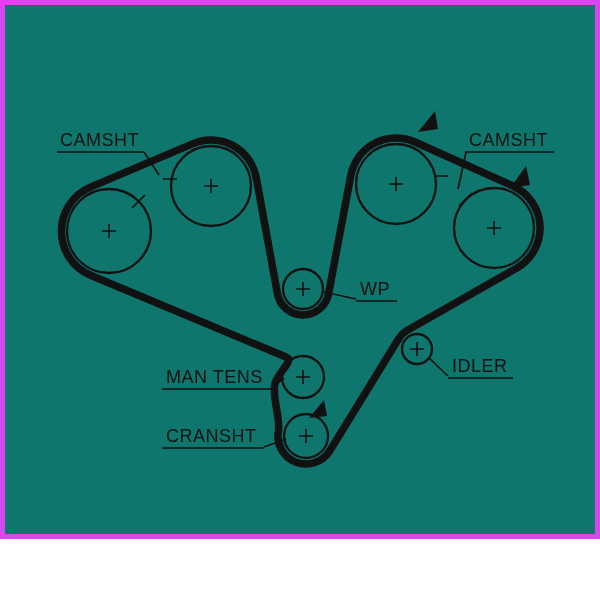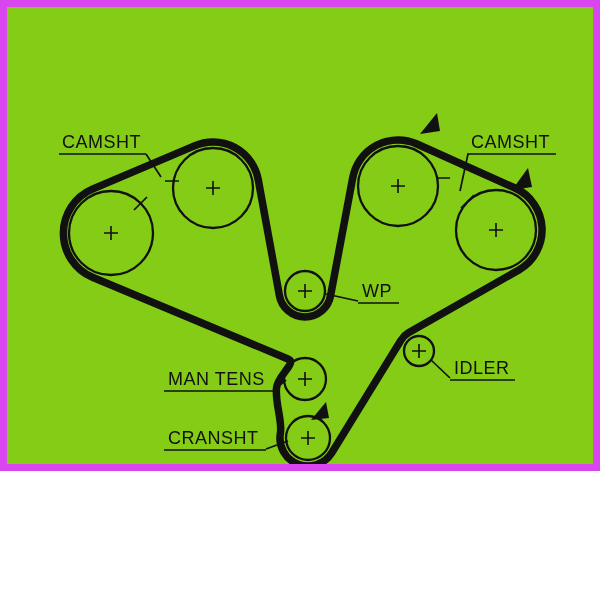--- a/index.html
+++ b/index.html
@@ -1,20 +1,20 @@
 <!DOCTYPE html>
 <html><head>
 <meta charset="utf-8">
 <style>
   html,body{margin:0;padding:0;background:#ffffff;}
   .stage{
     position:relative;
-    width:600px;height:471px;
-    background:#84cc16;
-    border:7px solid #d946ef;
+    width:600px;height:539px;
+    background:#0f766e;
+    border:5px solid #d946ef;
     box-sizing:border-box;
     font-family:"Liberation Sans", sans-serif;
     overflow:hidden;
   }
   svg{display:block;}
   .lbl{
     font-family:"Liberation Sans", sans-serif;
     font-size:18px;
     fill:#111111;
     letter-spacing:0.5px;

